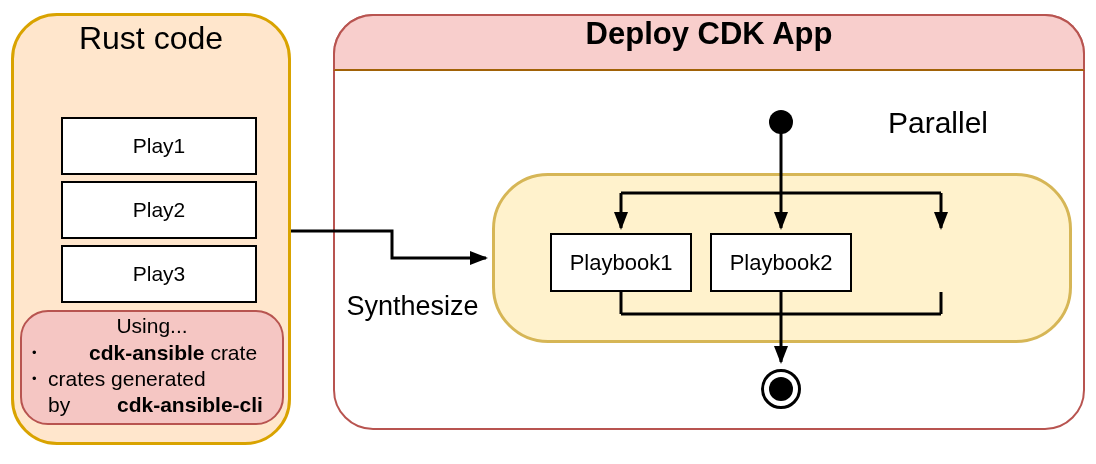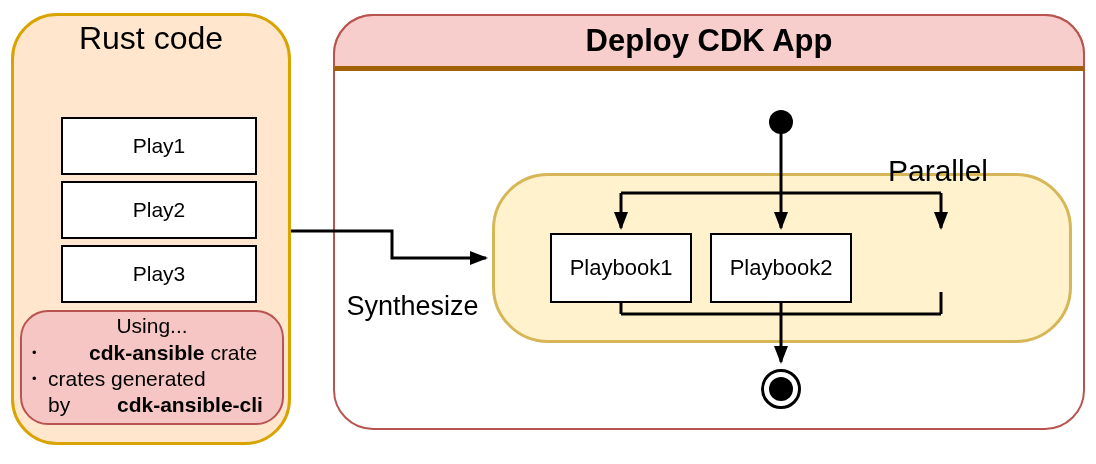--- a/index.html
+++ b/index.html
@@ -34,32 +34,32 @@
   .bullet-row{display:flex;align-items:flex-start;}
   .bullet-dot{font-size:13px;line-height:26px;width:16px;flex:0 0 16px;}
   .bullet-indent{width:16px;flex:0 0 16px;}
   .b{font-weight:bold;margin-left:41px;}
 
   
   .deploy-box{left:333px;top:14px;width:752px;height:416px;background:#fff;
     border:2px solid var(--pink-stroke);border-radius:40px;z-index:0;}
   .deploy-header{left:333px;top:14px;width:752px;height:57px;
     background:var(--pink-fill);border:2px solid var(--pink-stroke);
-    border-radius:40px 40px 0 0;border-bottom:5px solid #a16207;
-    display:flex;align-items:center;justify-content:center;
+    border-radius:40px 40px 0 0;border-bottom:2px solid #a16207;
+    display:flex;align-items:flex-start;justify-content:center;
     font-size:31px;font-weight:bold;z-index:1;}
 
-  .parallel-label{left:858px;top:106px;width:160px;text-align:center;font-size:30px;z-index:4;margin-top:48px;}
+  .parallel-label{left:858px;top:106px;width:160px;text-align:center;font-size:30px;z-index:4;}
   .synthesize-label{left:330px;top:291px;width:165px;text-align:center;font-size:27px;z-index:4;}
 
   .yellow-container{left:492px;top:173px;width:580px;height:170px;
     background:var(--yellow-fill);border:3px solid var(--yellow-stroke);
     border-radius:56px;z-index:1;}
 
-  .playbook-box{top:233px;width:142px;height:70px;background:#fff;border:2px solid #000;
+  .playbook-box{top:233px;width:142px;height:59px;background:#fff;border:2px solid #000;
     display:flex;align-items:center;justify-content:center;font-size:22px;z-index:3;}
   .pb1{left:550px}.pb2{left:710px}.pb3{left:870px}
 
   .initial-node{left:769px;top:110px;width:24px;height:24px;border-radius:50%;
     background:var(--line-color);z-index:4;}
   .final-node{left:761px;top:369px;width:40px;height:40px;border-radius:50%;
     background:#fff;border:3px solid var(--line-color);z-index:4;
     display:flex;align-items:center;justify-content:center;}
   .final-node-inner{width:24px;height:24px;border-radius:50%;background:var(--line-color);}
 

